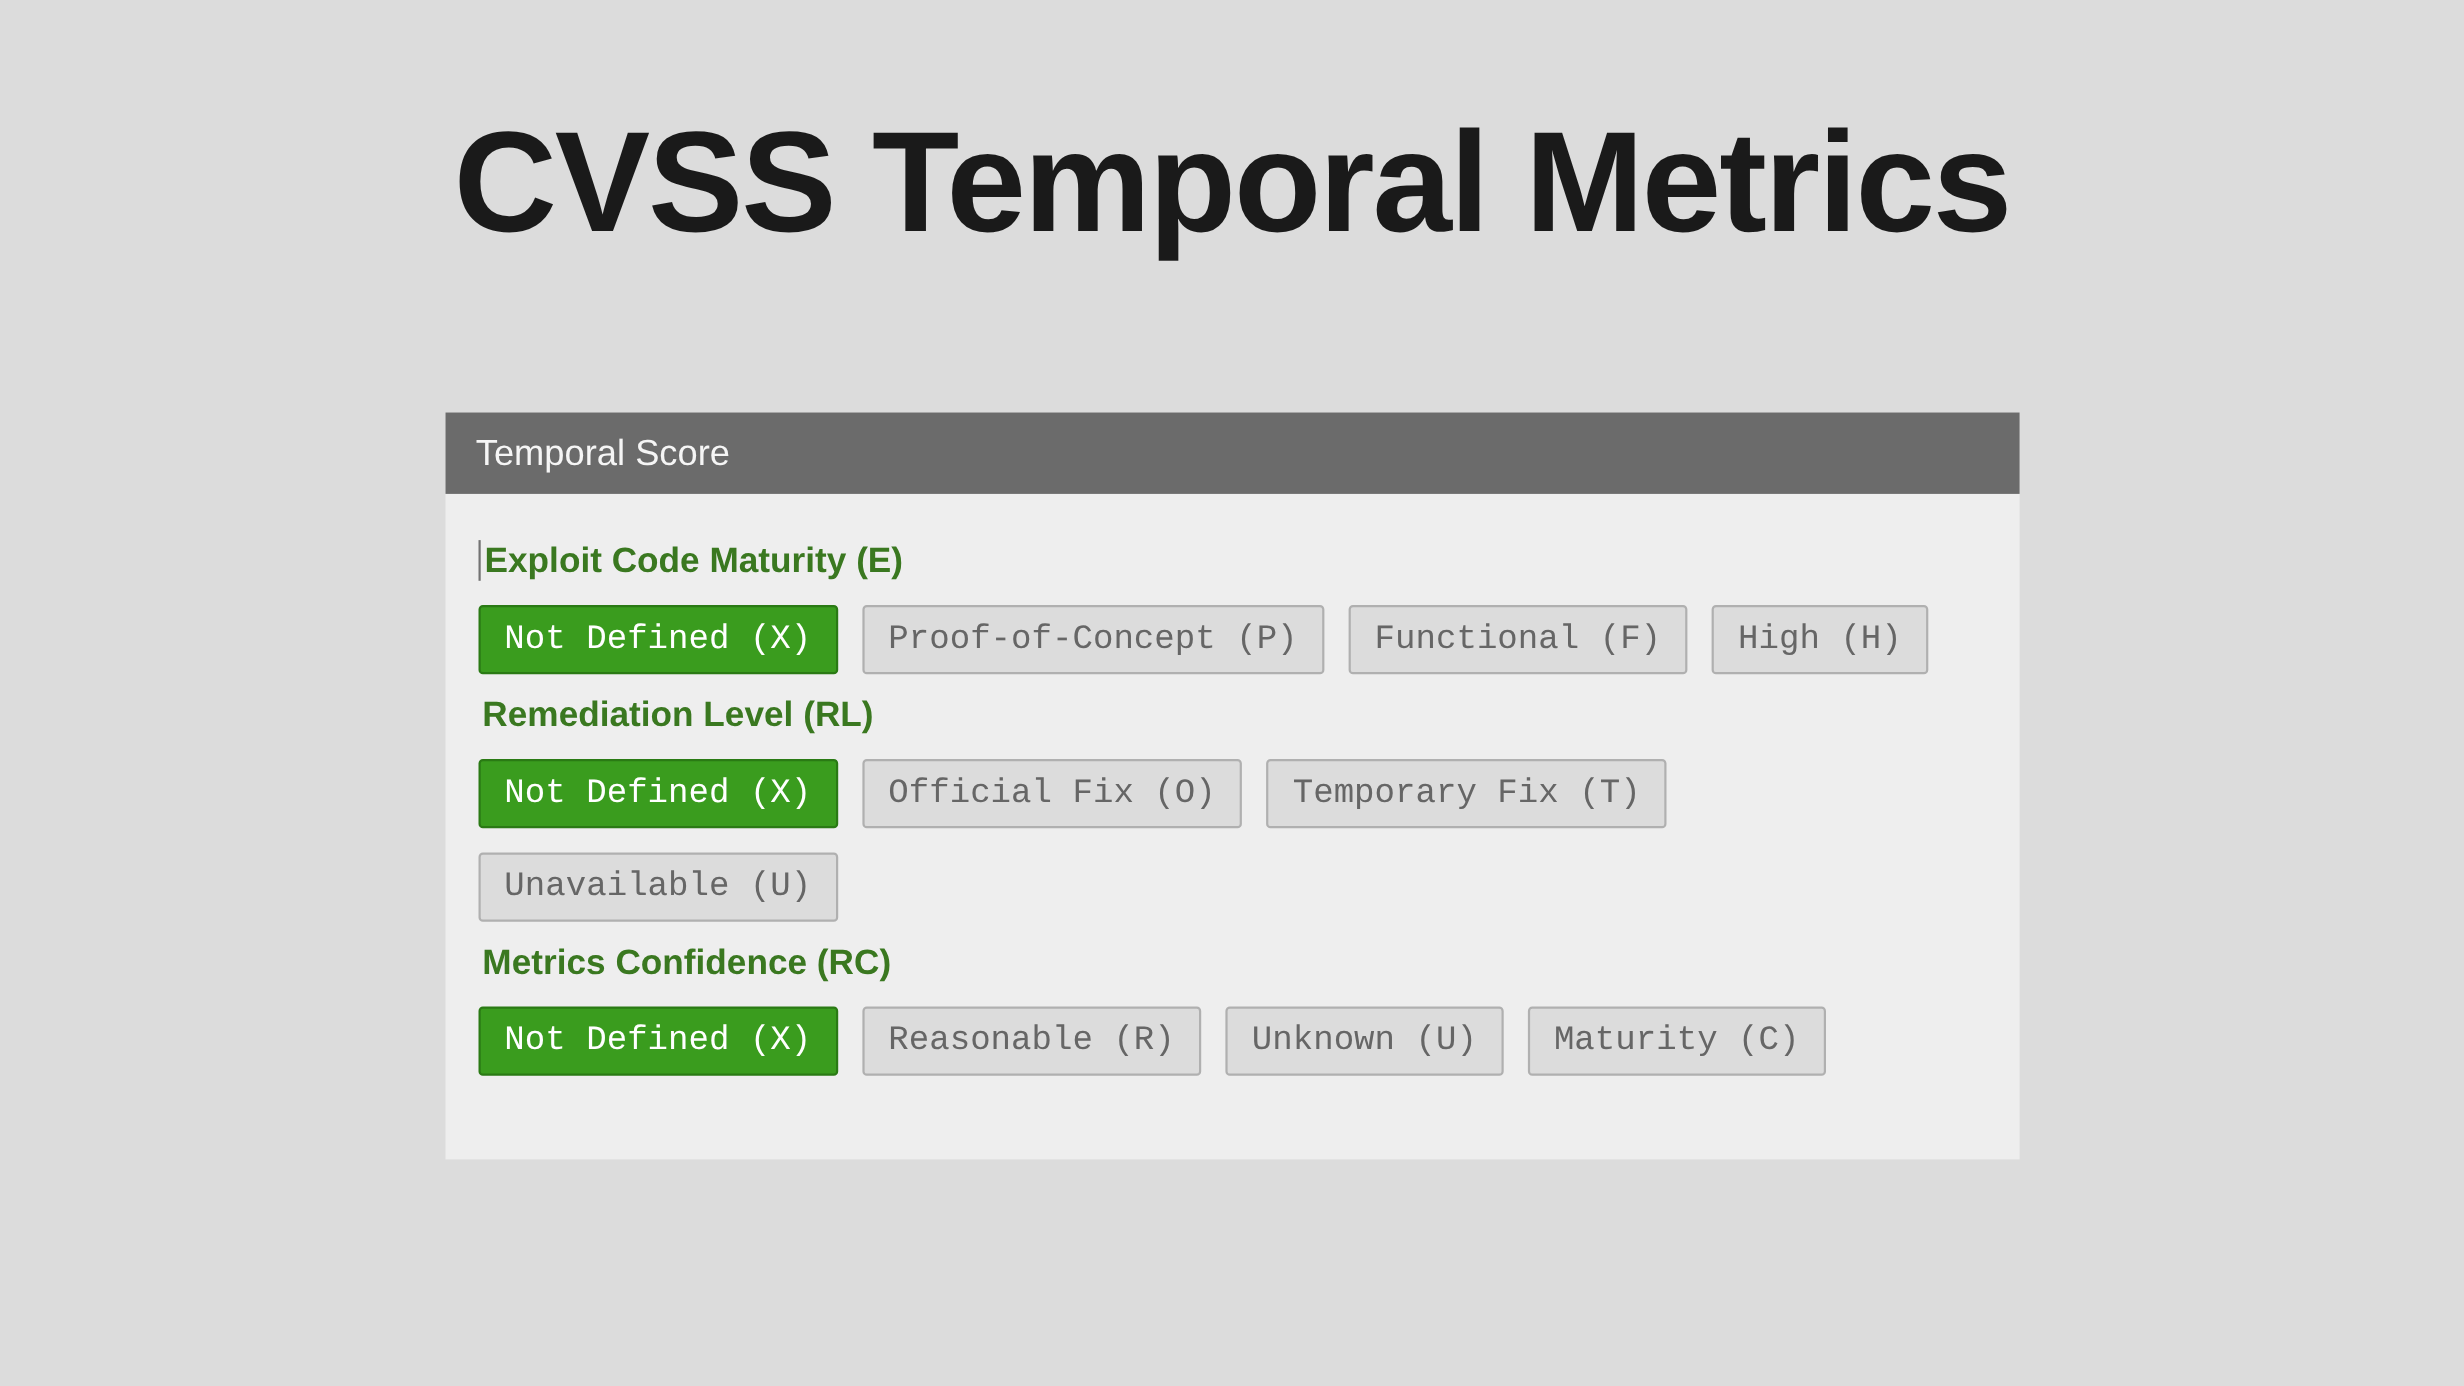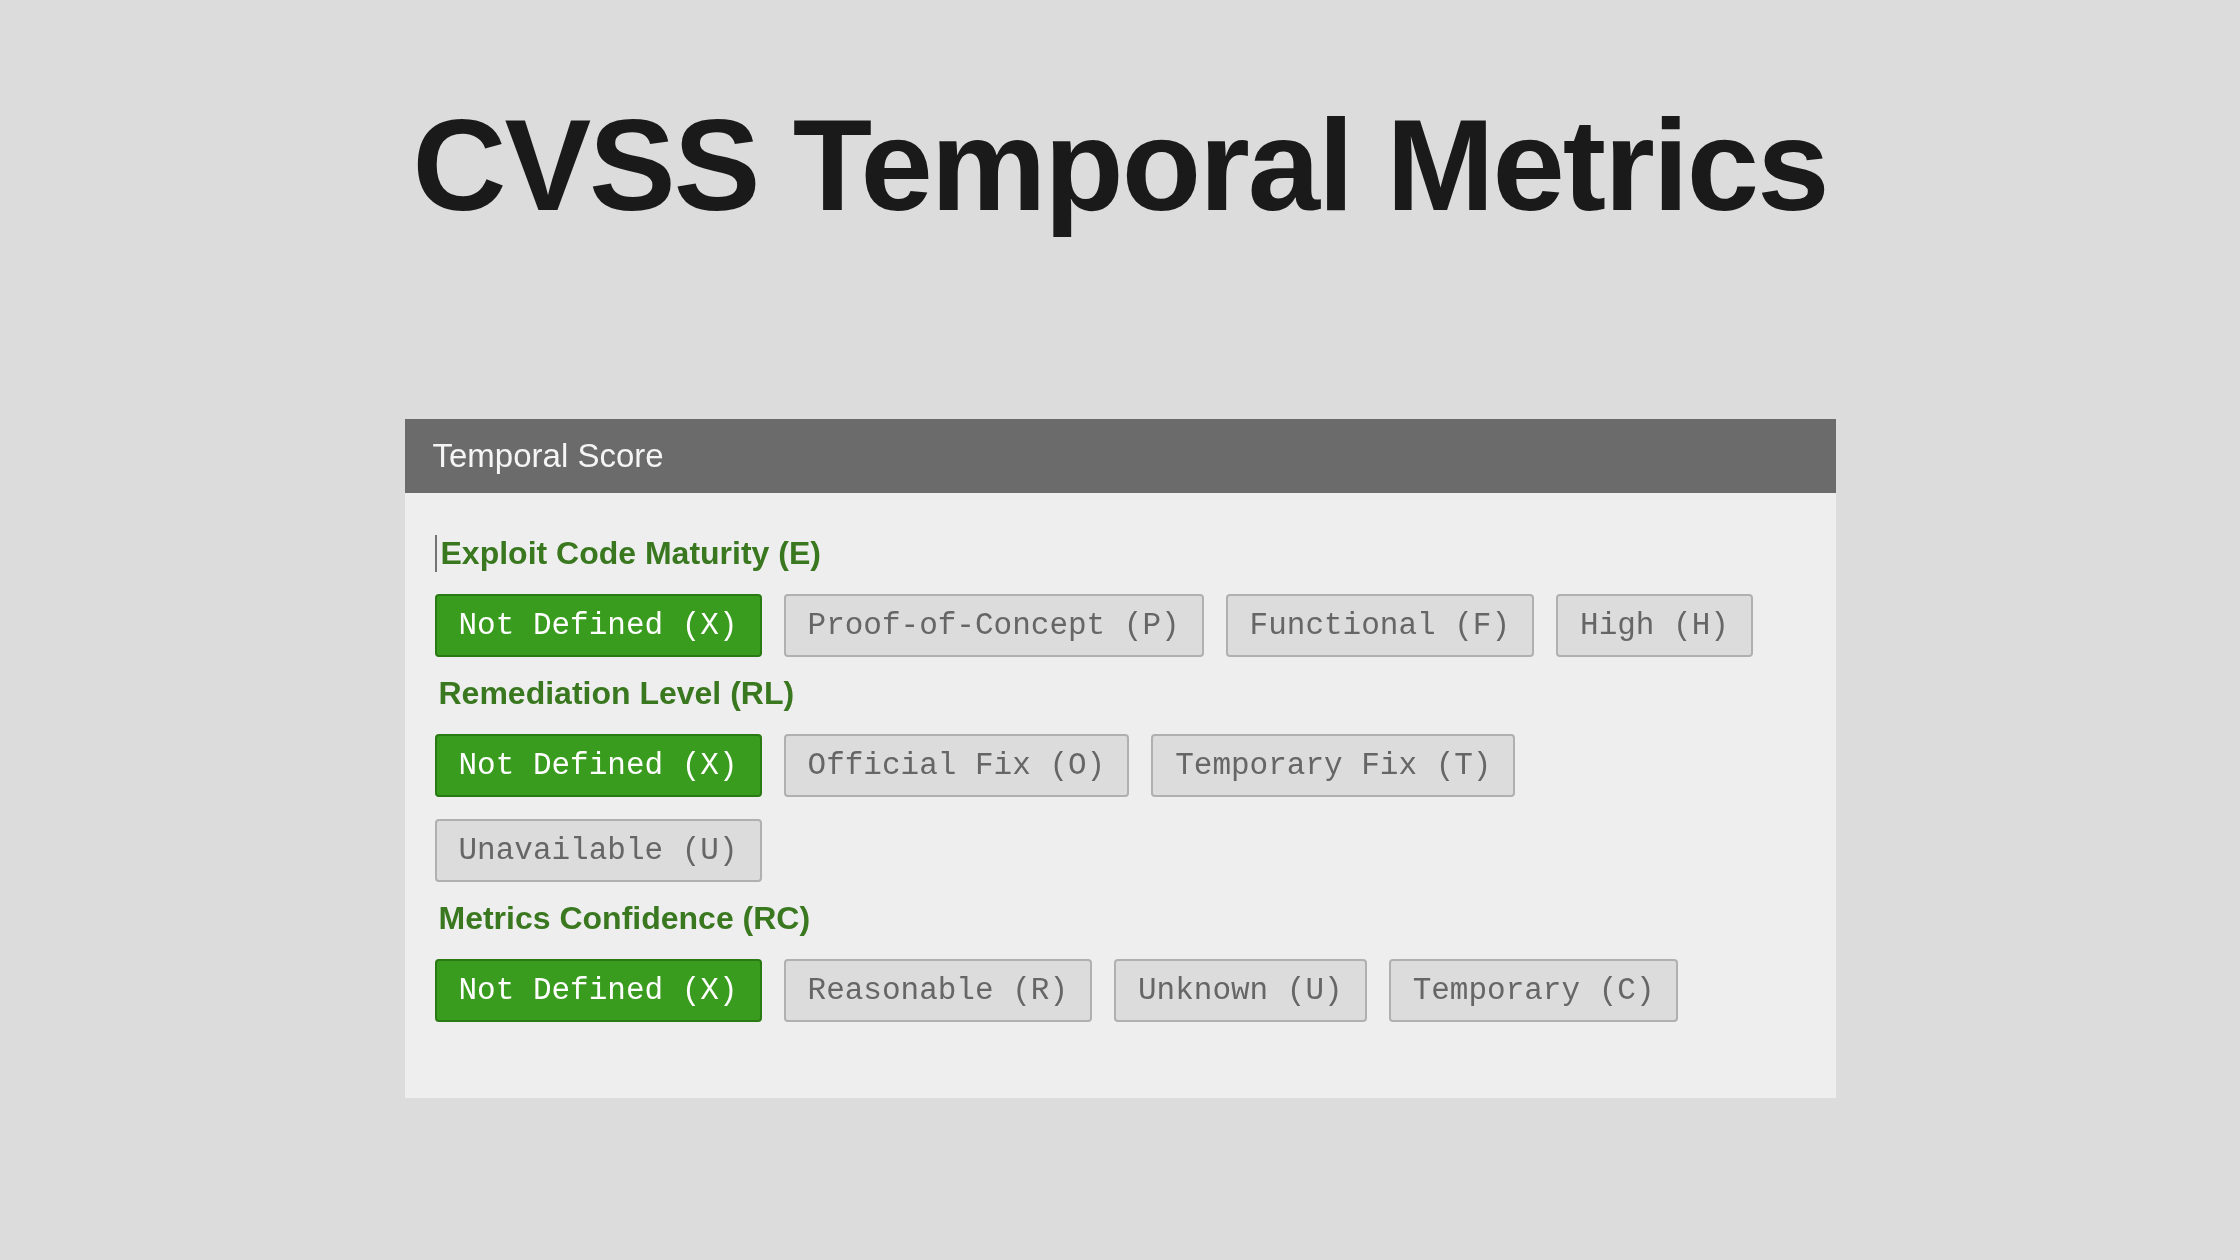--- a/index.html
+++ b/index.html
@@ -1,19 +1,18 @@
 <!DOCTYPE html>
 <html><head>
   <meta charset="utf-8">
   <style>
     * {
       margin: 0;
       padding: 0;
       box-sizing: border-box;
-      gap: 44px;
     }
     body {
       background: #dcdcdc;
       width: 2240px;
       height: 1260px;
       font-family: 'Segoe UI', Tahoma, Geneva, Verdana, sans-serif;
       overflow: hidden;
     }
     .container {
       width: 100%;
@@ -105,18 +104,18 @@
             <button class="option-btn">Temporary Fix (T)</button>
             <button class="option-btn">Unavailable (U)</button>
           </div>
         </div>
         <div class="metric-group">
           <div class="metric-label">Metrics Confidence (RC)</div>
           <div class="options-row">
             <button class="option-btn selected">Not Defined (X)</button>
             <button class="option-btn">Reasonable (R)</button>
             <button class="option-btn">Unknown (U)</button>
-            <button class="option-btn">Temporary (C)</button>
+            <button class="option-btn">Maturity (C)</button>
           </div>
         </div>
       </div>
   </div>
 </div>
 
 </body></html>

